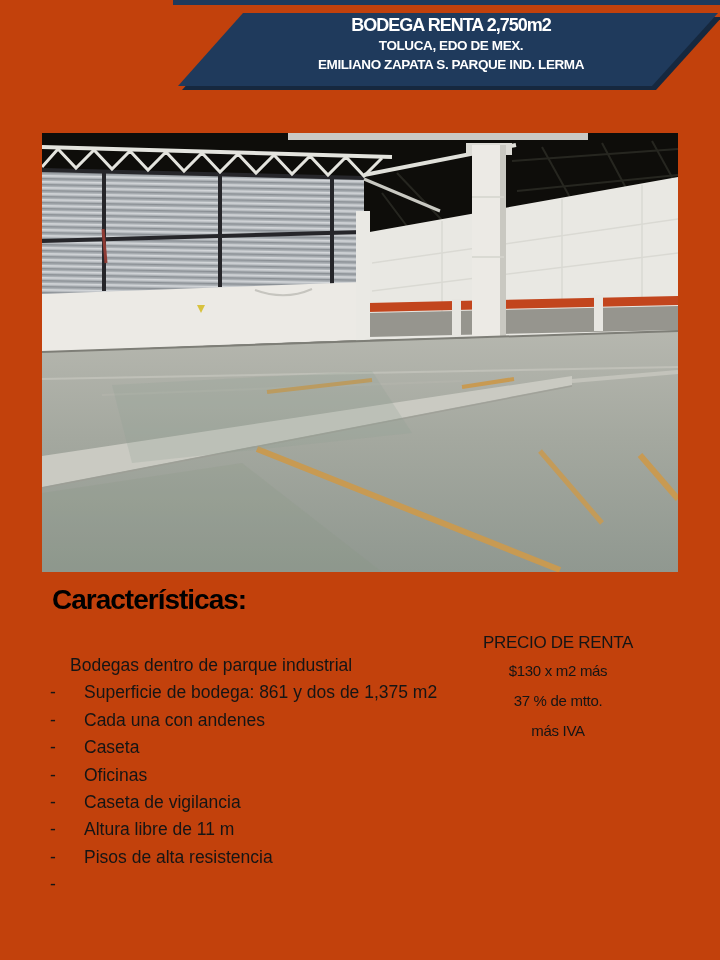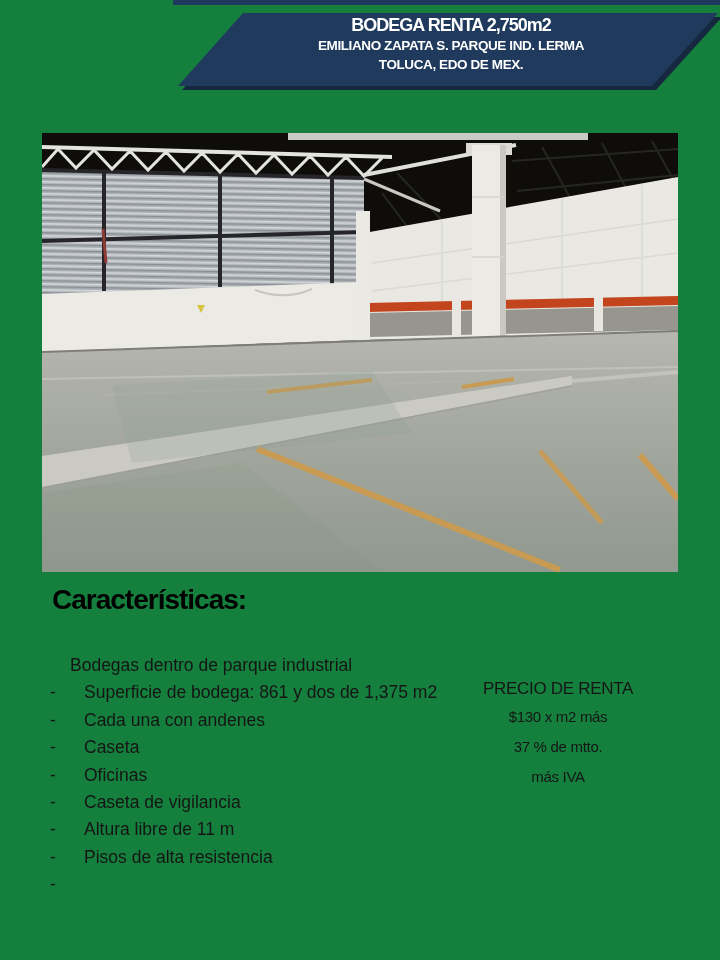--- a/index.html
+++ b/index.html
@@ -1,17 +1,17 @@
 <!DOCTYPE html>
 <html><head>
 <meta charset="utf-8">
 <style>
   html,body{margin:0;padding:0;background:#ffffff;}
   .page{
-    position:relative;width:720px;height:960px;background:#15803d;overflow:hidden;
+    position:relative;width:720px;height:960px;background:#c2410c;overflow:hidden;
     font-family:"Liberation Sans",sans-serif;color:#111;
   }
   
   .banner{position:absolute;left:0;top:0;width:720px;height:100px;}
   .banner-topbar{position:absolute;left:173px;top:0;width:547px;height:5px;background:#1f3a5c;}
   .banner-shape{position:absolute;left:160px;top:8px;width:570px;height:88px;}
   .banner-text{
     position:absolute;left:286px;top:14px;width:330px;text-align:center;color:#ffffff;
   }
   .banner-title{
@@ -27,39 +27,39 @@
   .features-heading{
     position:absolute;left:52px;top:584px;margin:0;font-size:28px;font-weight:bold;
     letter-spacing:-1px;color:#000;
   }
   .features{position:absolute;left:48px;top:652px;width:430px;font-size:17.5px;line-height:27.4px;color:#151515;}
   .feature-intro{padding-left:22px;}
   .features ul{list-style:none;margin:0;padding:0;}
   .features li{display:flex;}
   .features .dash{width:36px;flex:0 0 36px;padding-left:2px;box-sizing:border-box;}
   
-  .pricing{position:absolute;left:452px;top:676px;width:212px;text-align:center;color:#151515;}
+  .pricing{position:absolute;left:452px;top:630px;width:212px;text-align:center;color:#151515;}
   .price-label{font-size:17px;line-height:26px;letter-spacing:-0.3px;white-space:nowrap;}
   .price-line{font-size:15px;line-height:30px;letter-spacing:-0.3px;white-space:nowrap;}
 </style>
 </head>
 <body>
 
 <div class="page">
 
   <header class="banner">
     <div class="banner-topbar"></div>
     <svg class="banner-shape" viewBox="0 0 570 88" width="570" height="88" aria-hidden="true">
       <polygon points="87,9 562,9 496,82 22,82" fill="#16283f"></polygon>
       <polygon points="83,5 558,5 492,78 18,78" fill="#1f3a5c"></polygon>
     </svg>
     <div class="banner-text">
       <div class="banner-title">BODEGA RENTA 2,750m2</div>
+      <div class="banner-sub">TOLUCA, EDO DE MEX.</div>
       <div class="banner-sub">EMILIANO ZAPATA S. PARQUE IND. LERMA</div>
-      <div class="banner-sub">TOLUCA, EDO DE MEX.</div>
     </div>
   </header>
 
   <figure class="photo" aria-label="Interior de bodega industrial: muro de lámina acanalada, muro de block blanco con franja naranja y piso de concreto con líneas amarillas">
     <svg viewBox="0 0 636 439" width="636" height="439" aria-hidden="true">
       <defs>
         <pattern id="corr" width="8" height="6" patternUnits="userSpaceOnUse" patternTransform="rotate(1)">
           <rect width="8" height="6" fill="#aeb3b7"></rect>
           <rect y="0" width="8" height="1.6" fill="#d4d7da"></rect>
           <rect y="3" width="8" height="1.4" fill="#8a8f94"></rect>

